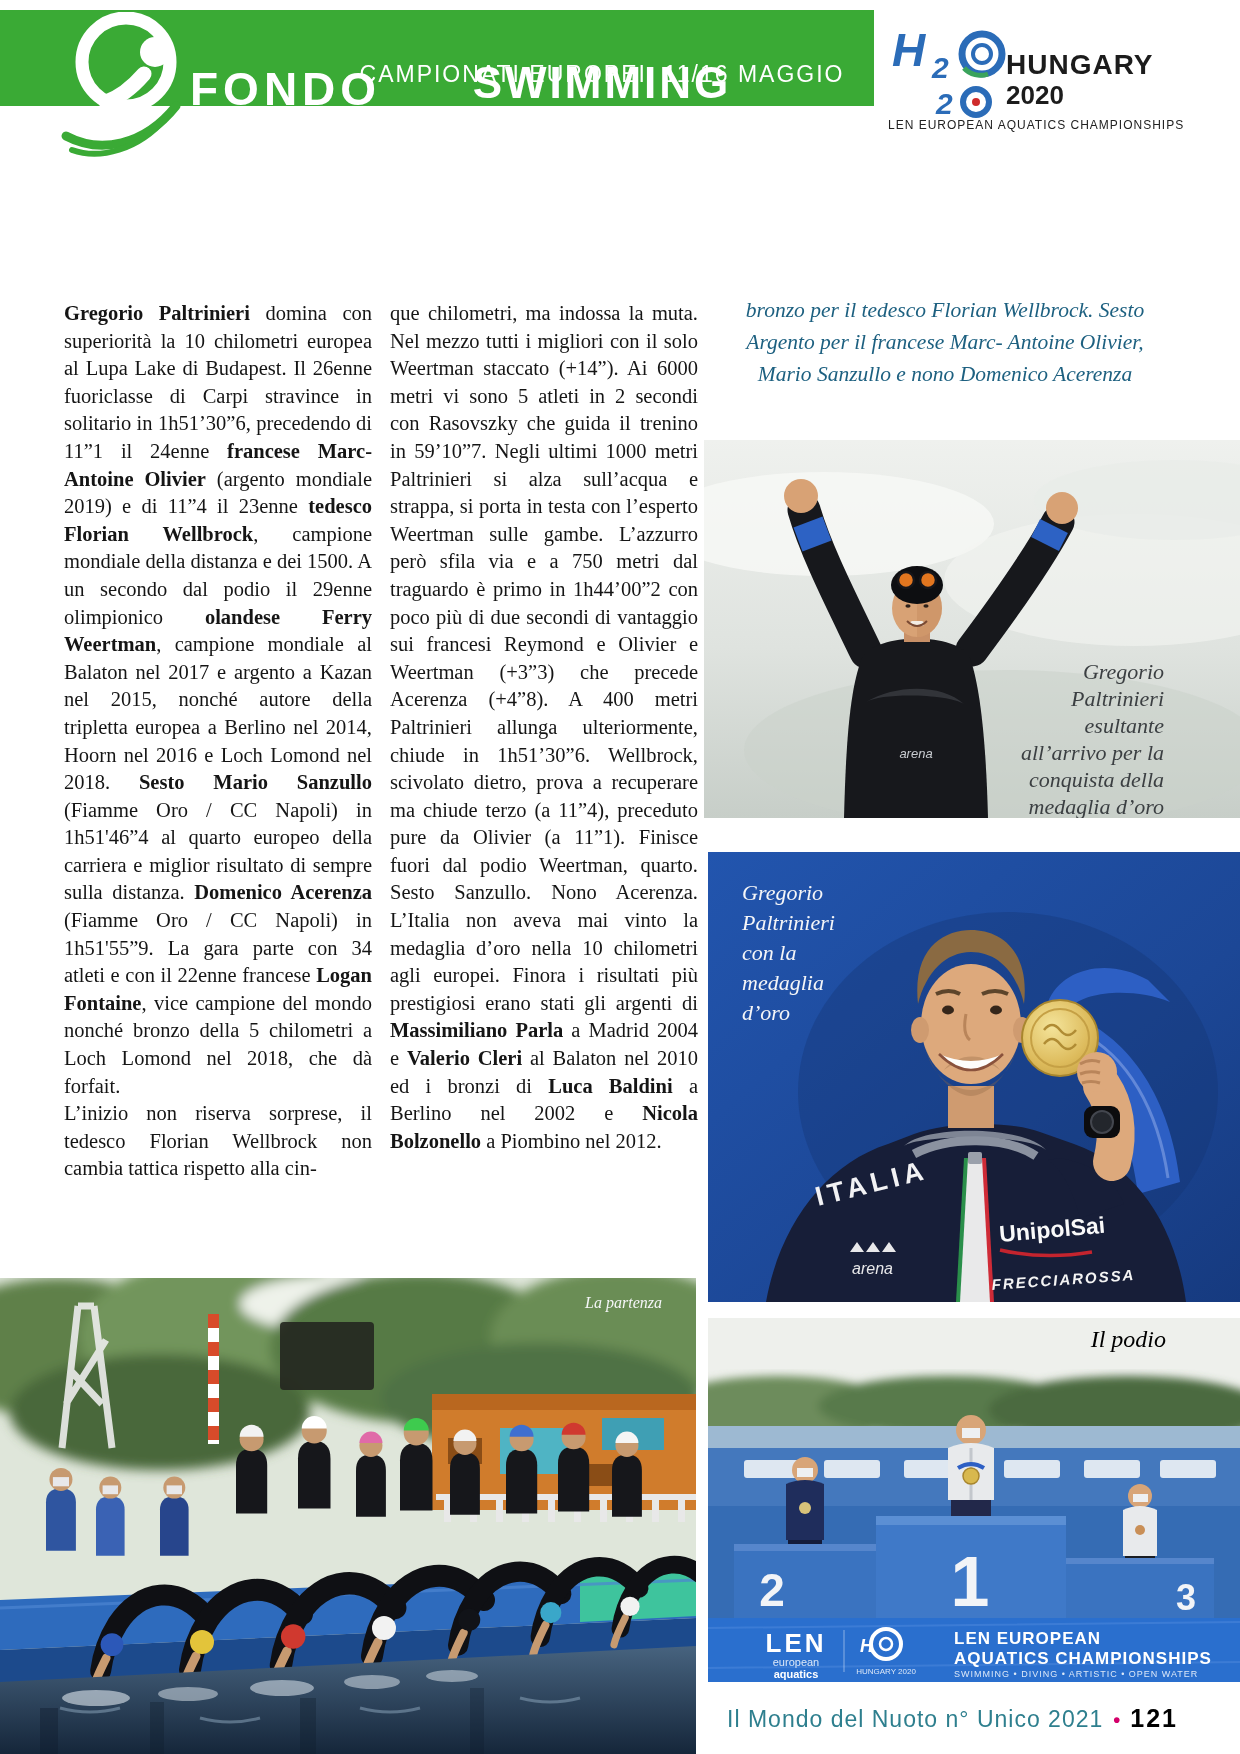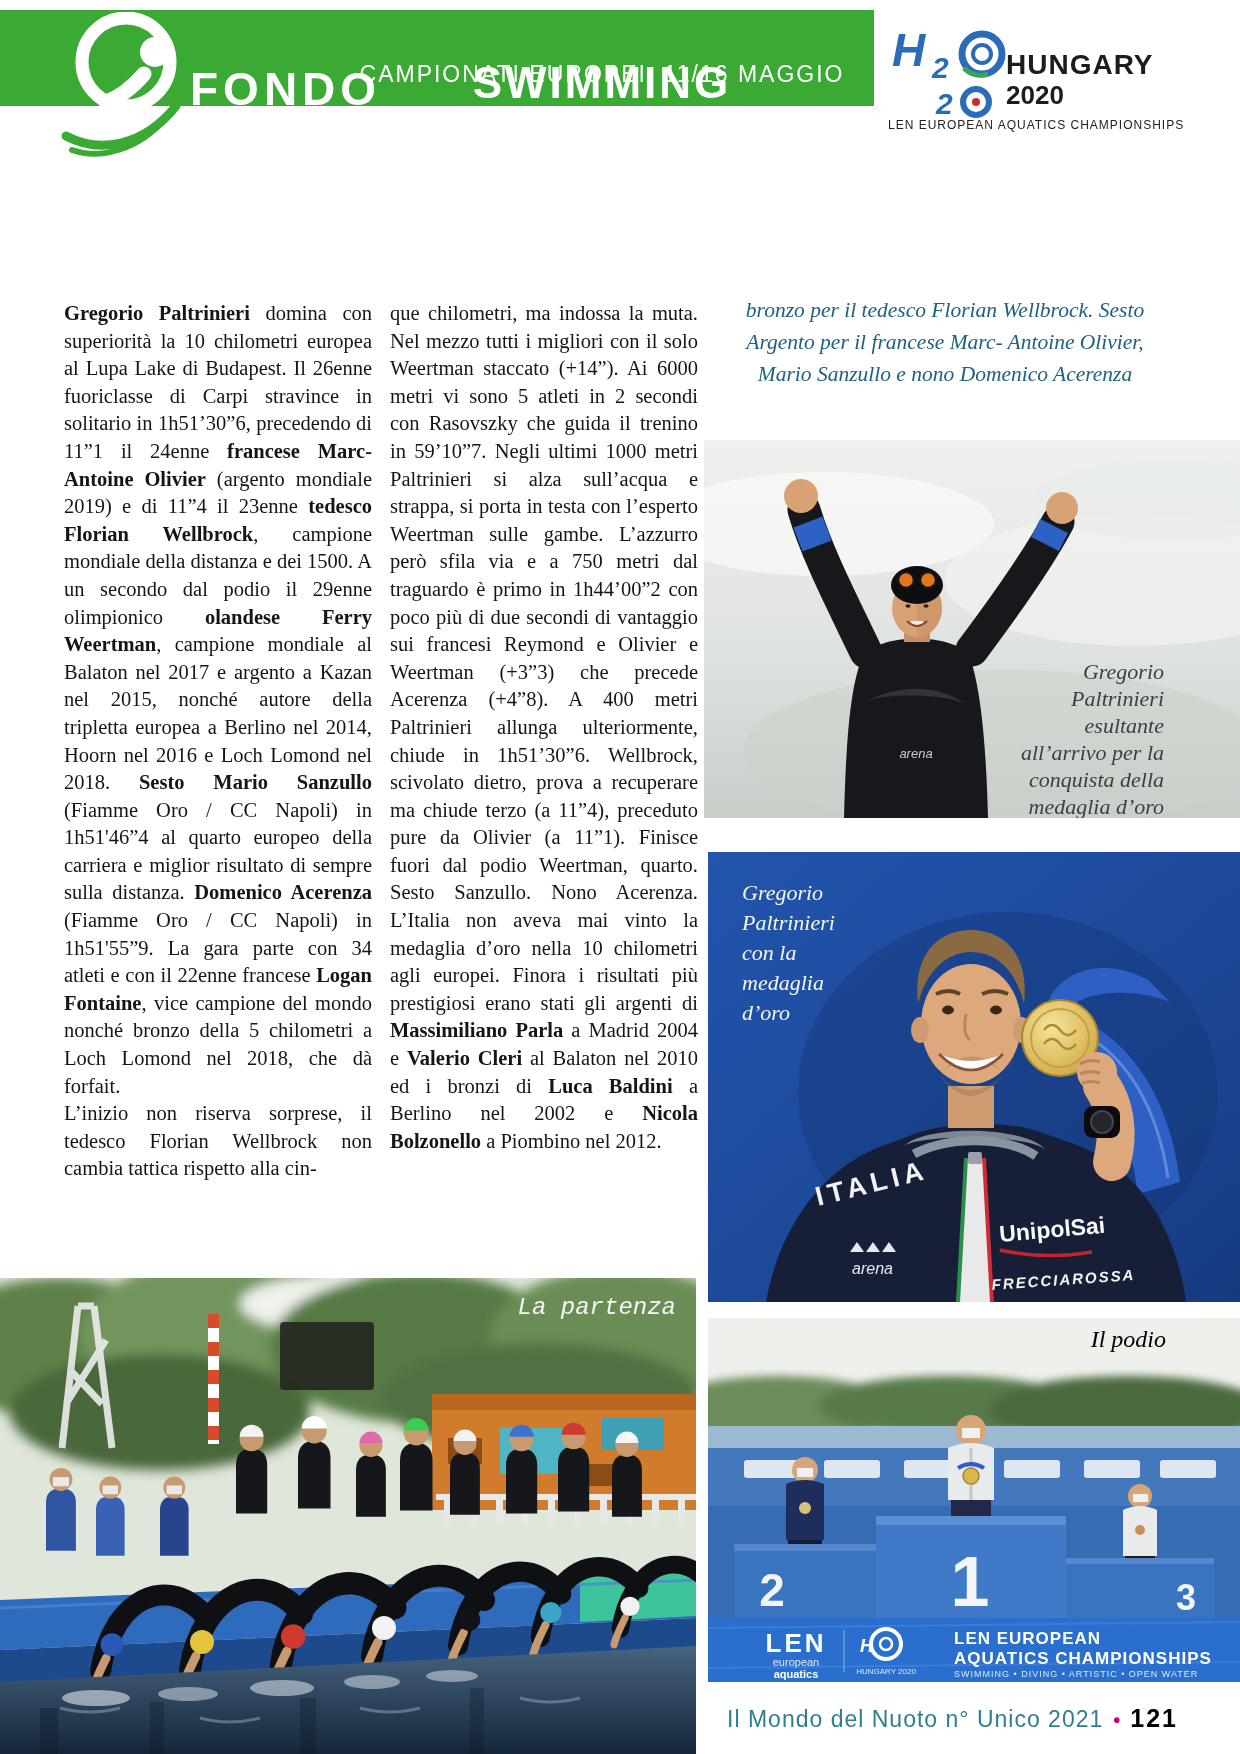--- a/index.html
+++ b/index.html
@@ -40,21 +40,21 @@
   .photo{position:absolute;overflow:hidden;}
   #photo-celebration{left:704px;top:440px;width:536px;height:378px;}
   #photo-medal{left:708px;top:852px;width:532px;height:450px;}
   #photo-start{left:0;top:1278px;width:696px;height:476px;}
   #photo-podium{left:708px;top:1318px;width:532px;height:364px;}
   .photo svg{display:block;width:100%;height:100%;}
 
   .caption{position:absolute;font-style:italic;font-family:"Liberation Serif",serif;}
   .cap-celebration{right:76px;top:218px;text-align:right;color:#3b3f42;font-size:22px;line-height:27px;}
   .cap-medal{left:34px;top:26px;text-align:left;color:#f5f6f8;font-size:22px;line-height:30px;}
-  .cap-start{right:20px;top:16px;color:#f5f6f8;font-size:24px;font-family:Liberation Mono, monospace;}
+  .cap-start{right:34px;top:16px;color:#f5f6f8;font-size:16px;}
   .cap-podium{right:74px;top:8px;color:#000000;font-size:24px;}
 
   
   .footer{position:absolute;top:1704px;right:62px;display:flex;align-items:baseline;gap:10px;
           font-family:"Liberation Sans",sans-serif;margin-left:12px;}
   .footer .issue{color:#2e7f8e;font-size:23px;letter-spacing:1px;}
   .footer .sep{color:#d4006a;font-size:20px;font-weight:bold;}
   .footer .pageno{color:#000000;font-size:25px;font-weight:bold;letter-spacing:2px;}
 
   .cap{fill:currentColor;}

